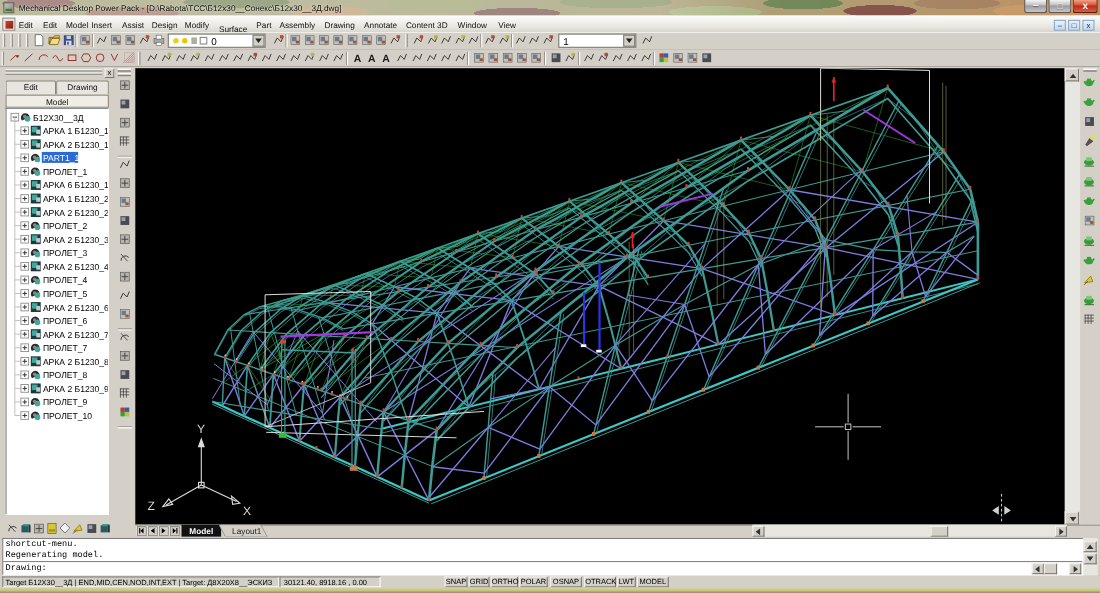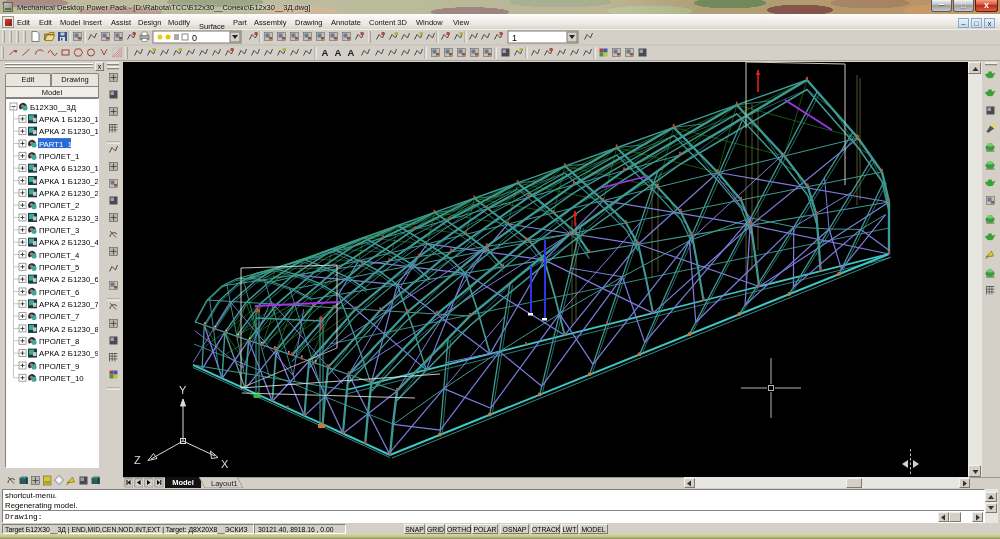--- a/index.html
+++ b/index.html
@@ -1230,21 +1230,21 @@
     </svg>
   </div>
 <div class="abs rais" style="left:959px;top:478px;width:11px;height:10px;background:#d4d0c8">
     <svg style="position:absolute;left:0px;top:0px" width="9" height="9">
       <path d="M3,1.5 l4,3 l-4,3 z" fill="#333"></path>
     </svg>
   </div>
 <div class="abs rais" style="left:846px;top:478px;width:16px;height:10px;background:#d4d0c8"></div>
 <div class="abs" style="left:0;top:488px;width:1000px;height:36px;background:#d4d0c8"></div>
 <div class="abs sunk" style="left:2px;top:489px;width:983px;height:34px;background:#fff"></div>
-<div class="abs" style="left:5px;top:491px;width:900px;font-family:Liberation Sans, sans-serif;font-size:7.8px;line-height:9.5px;color:#000;white-space:pre">shortcut-menu.
+<div class="abs" style="left:5px;top:491px;width:900px;font-family:Liberation Mono, monospace;font-size:7.8px;line-height:9.5px;color:#000;white-space:pre">shortcut-menu.
 Regenerating model.</div>
 <div class="abs" style="left:3px;top:510px;width:981px;height:1px;background:#8a867e"></div>
 <div class="abs" style="left:5px;top:513px;font-family:'Liberation Mono',monospace;font-size:7.8px;color:#000">Drawing:</div>
 <div class="abs" style="left:985px;top:489px;width:13px;height:34px;background:#e8e6e0"></div>
 <div class="abs rais" style="left:985px;top:492px;width:12px;height:10px;background:#d4d0c8">
     <svg style="position:absolute;left:0px;top:0px" width="10" height="9">
       <path d="M5,2 l3,4 h-6 z" fill="#333"></path>
     </svg>
   </div>
 <div class="abs rais" style="left:985px;top:503px;width:12px;height:10px;background:#d4d0c8">

